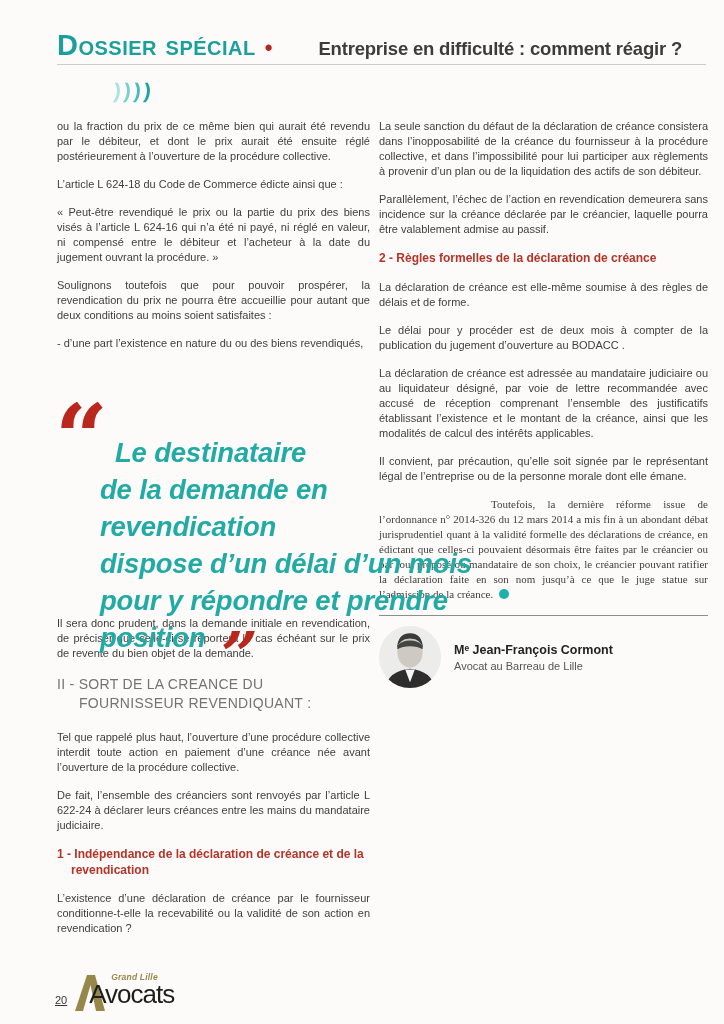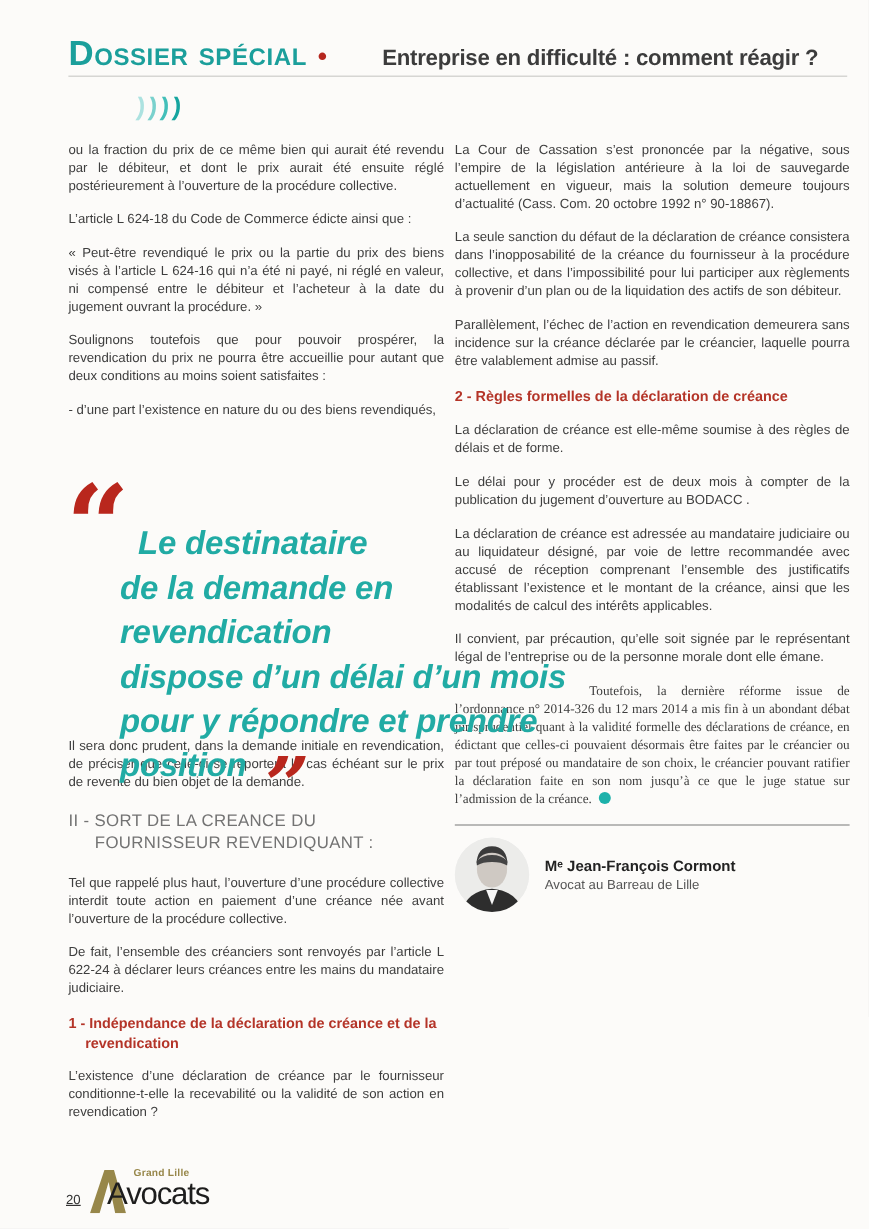--- a/index.html
+++ b/index.html
@@ -53,21 +53,21 @@
           background:#ededed;}
   .author-name{font-weight:bold; font-size:12.5px; color:#222;}
   .author-title{font-size:11px; color:#555; margin-top:3px;}
   
   .footer{position:absolute; left:55px; bottom:10px; display:flex; align-items:flex-end;}
   .page-num{font-size:11px; color:#333; margin:0 8px 8px 0;text-decoration:underline;}
   .logo{position:relative; height:42px; padding-left:14px;}
   .logo-a{position:absolute; left:0; bottom:3px;}
   .logo-text{position:relative;}
   .logo-small{display:block; font-size:8.5px; font-weight:bold; color:#97874a;
-              margin-left:22px; letter-spacing:.2px;}
+              margin-left:22px; letter-spacing:.2px;font-style:italic;}
   .logo-main{display:block; font-size:26px; font-weight:normal; color:#1d1d1d;
              letter-spacing:-1px; line-height:24px;}
 </style>
 </head>
 <body>
 
 <div class="page">
 
   <div class="header">
     <div class="header-line">
@@ -90,21 +90,20 @@
       <div class="spacer-quote"></div>
       <p>Il sera donc prudent, dans la demande initiale en revendication, de préciser que celle-ci se reportera le cas échéant sur le prix de revente du bien objet de la demande.</p>
       <div class="h-teal">II - SORT DE LA CREANCE DU FOURNISSEUR REVENDIQUANT :</div>
       <p>Tel que rappelé plus haut, l’ouverture d’une procédure collective interdit toute action en paiement d’une créance née avant l’ouverture de la procédure collective.</p>
       <p>De fait, l’ensemble des créanciers  sont renvoyés par l’article L 622-24 à déclarer leurs créances entre les mains du mandataire judiciaire.</p>
       <div class="h-red">1 - Indépendance de la déclaration de créance et de la revendication</div>
       <p>L’existence d’une déclaration de créance par le fournisseur conditionne-t-elle la recevabilité ou la validité de son action en revendication ?</p>
     </div>
 
     <div class="col col-right">
-      <p>La Cour de Cassation s’est prononcée par la négative, sous l’empire de la législation antérieure à la loi de sauvegarde actuellement en vigueur, mais la solution demeure toujours d’actualité (Cass. Com. 20 octobre 1992 n° 90-18867).</p>
       <p>La seule sanction du défaut de la déclaration de créance consistera  dans l’inopposabilité de la créance du fournisseur à la procédure collective, et dans l’impossibilité pour lui participer aux règlements à provenir d’un plan ou de la liquidation des actifs de son débiteur.</p>
       <p>Parallèlement, l’échec de l’action en revendication demeurera sans incidence sur la créance déclarée par le créancier, laquelle pourra être valablement admise au passif.</p>
       <div class="h-red single">2 - Règles formelles de la déclaration de créance</div>
       <p>La déclaration de créance est elle-même soumise à des règles de délais et de forme.</p>
       <p class="indent-block">Le délai pour y procéder est de deux mois à compter de la publication du jugement d’ouverture au BODACC .</p>
       <p class="indent-block">La déclaration de créance est adressée au mandataire judiciaire ou au liquidateur désigné, par voie de lettre recommandée avec accusé de réception comprenant l’ensemble des justificatifs  établissant l’existence et le montant de la créance, ainsi que les modalités de calcul des intérêts applicables.</p>
       <p class="indent-block">Il convient, par précaution, qu’elle soit signée par le représentant légal de l’entreprise ou de la personne morale dont elle émane.</p>
       <p class="hang-first"><span>Toutefois, la dernière réforme issue de l’ordonnance n° 2014-326 du 12 mars 2014 a mis fin à un abondant débat jurisprudentiel quant à la validité formelle des déclarations de créance, en édictant que celles-ci pouvaient désormais être faites par le créancier ou par tout préposé ou mandataire de son choix, le créancier pouvant ratifier la déclaration faite en son nom jusqu’à ce que le juge statue sur l’admission de la créance.</span><span class="end-dot"></span></p>
 
       <hr class="divider">

